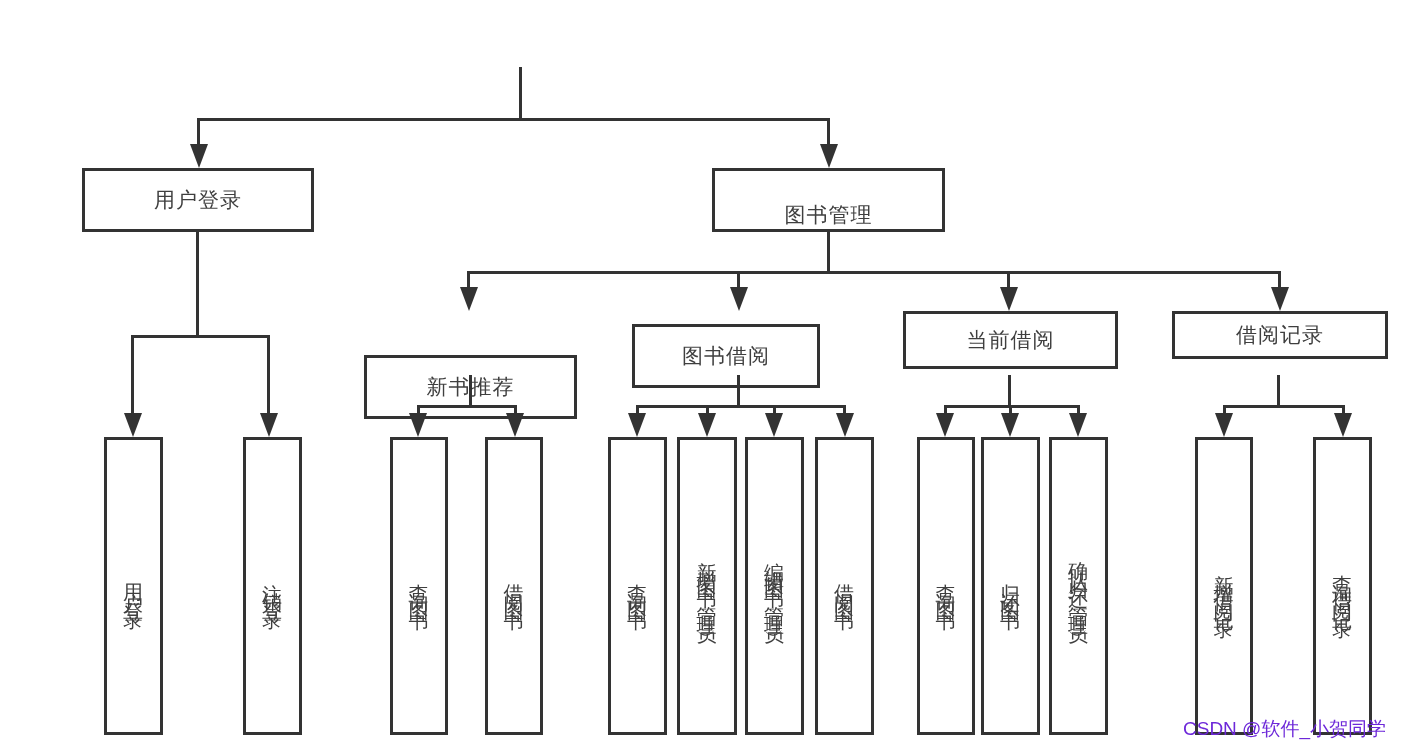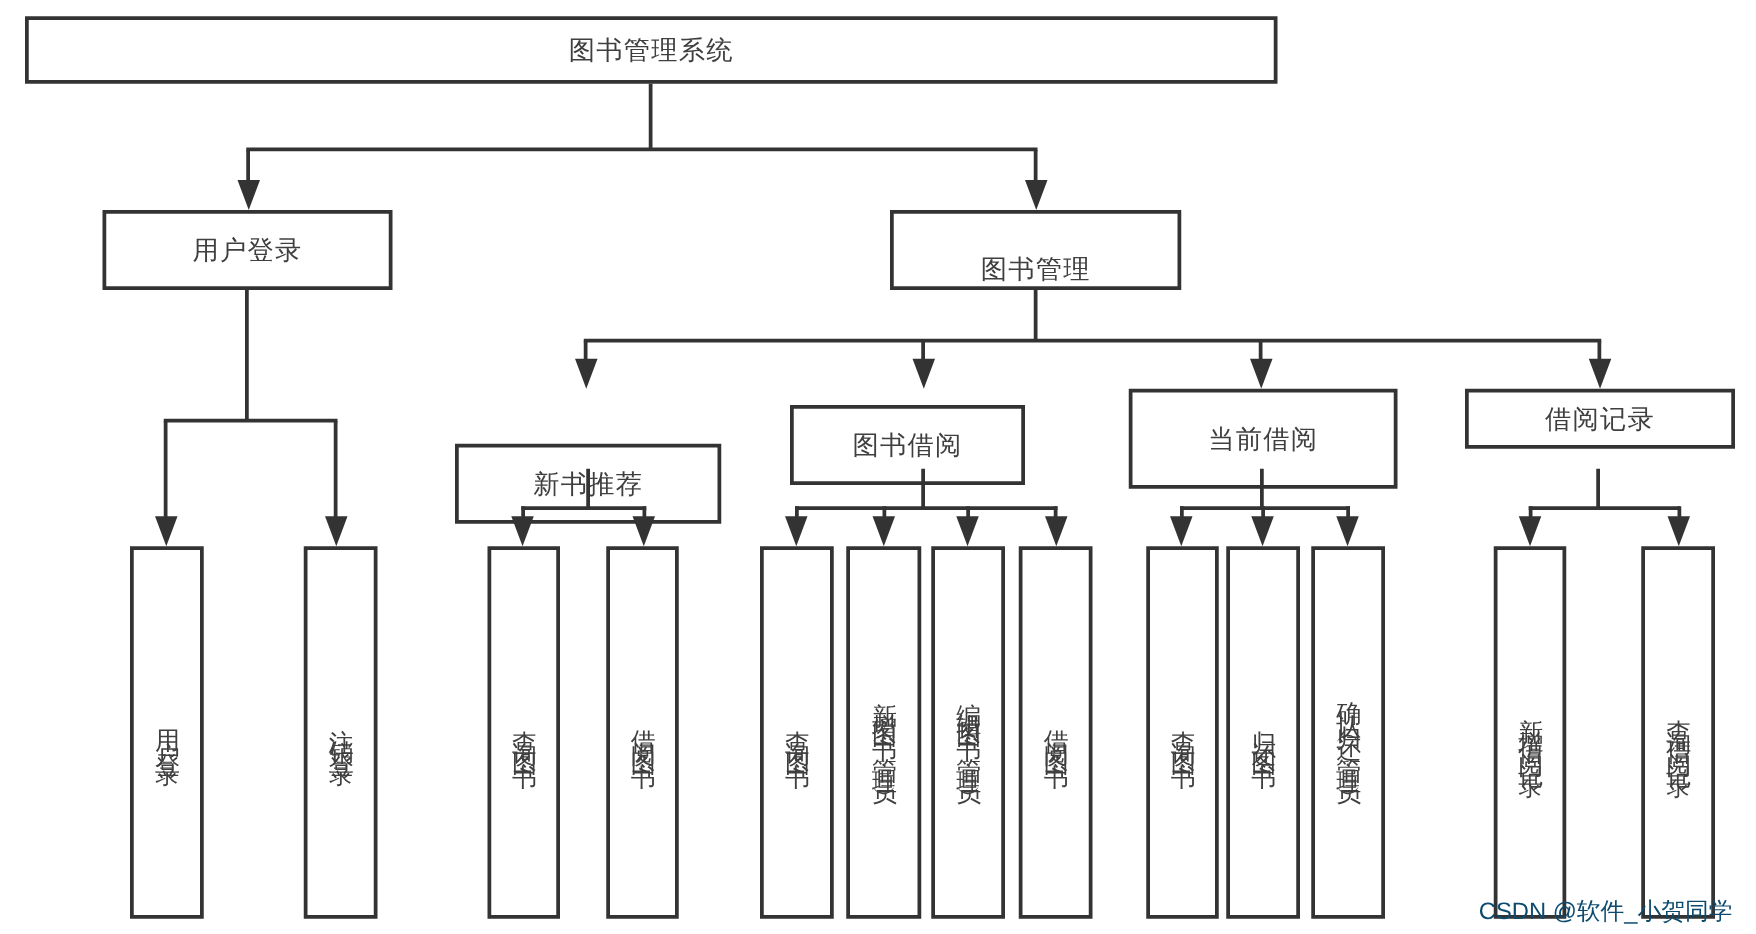--- a/index.html
+++ b/index.html
@@ -45,33 +45,30 @@
     position:absolute;
     width:0;height:0;
     border-left:9px solid transparent;
     border-right:9px solid transparent;
     border-top:24px solid #333333;
   }
   .watermark{
     position:absolute;
     left:1183px;top:716px;
     font-size:19px;
-    color:#0c4a6e;
+    color:#6d28d9;
     z-index:5;
     white-space:nowrap;
   }
 </style>
 </head>
 <body>
 
 <div class="stage">
 
-  <div class="box" style="left:20px;top:13px;width:1002px;height:54px;">
-    <span>图书管理系统</span>
-  </div>
 
   <div class="vline" style="left:519px;top:67px;height:53px;"></div>
   <div class="hline" style="left:197px;top:118px;width:633px;"></div>
   <div class="vline" style="left:197px;top:120px;height:28px;"></div>
   <div class="vline" style="left:827px;top:120px;height:28px;"></div>
   <div class="arrow" style="left:190px;top:144px;"></div>
   <div class="arrow" style="left:820px;top:144px;"></div>
 
   <div class="box" style="left:82px;top:168px;width:232px;height:64px;">
     <span>用户登录</span>
@@ -97,21 +94,21 @@
   <div class="arrow" style="left:730px;top:287px;"></div>
   <div class="arrow" style="left:1000px;top:287px;"></div>
   <div class="arrow" style="left:1271px;top:287px;"></div>
 
   <div class="box" style="left:364px;top:311px;width:213px;height:64px;margin-top:44px;">
     <span>新书推荐</span>
   </div>
   <div class="box" style="left:632px;top:324px;width:188px;height:64px;font-family:Liberation Mono, monospace;">
     <span>图书借阅</span>
   </div>
-  <div class="box" style="left:903px;top:311px;width:215px;height:80px;">
+  <div class="box" style="left:903px;top:311px;width:215px;height:58px;">
     <span>当前借阅</span>
   </div>
   <div class="box" style="left:1172px;top:311px;width:216px;height:48px;">
     <span>借阅记录</span>
   </div>
 
   <div class="vline" style="left:469px;top:375px;height:32px;"></div>
   <div class="hline" style="left:417px;top:405px;width:100px;"></div>
   <div class="vline" style="left:417px;top:405px;height:11px;"></div>
   <div class="vline" style="left:514px;top:405px;height:11px;"></div>

